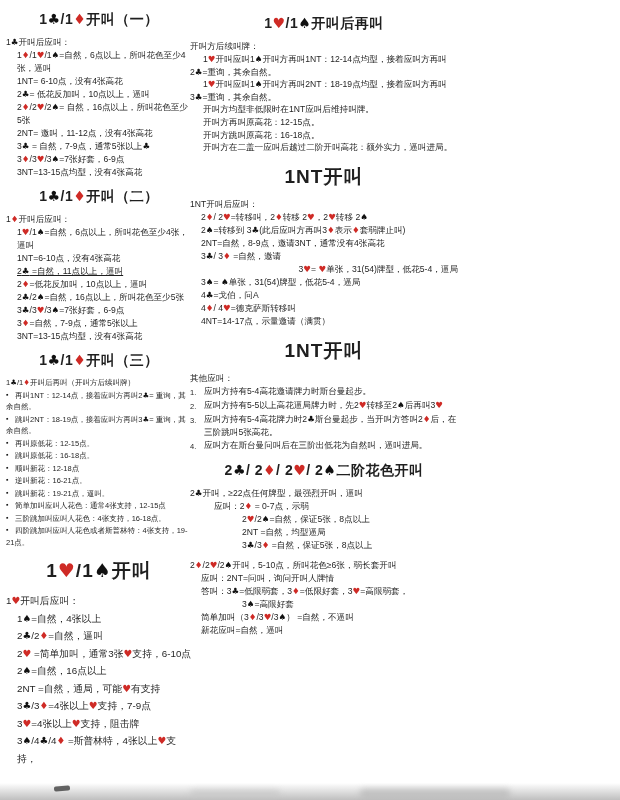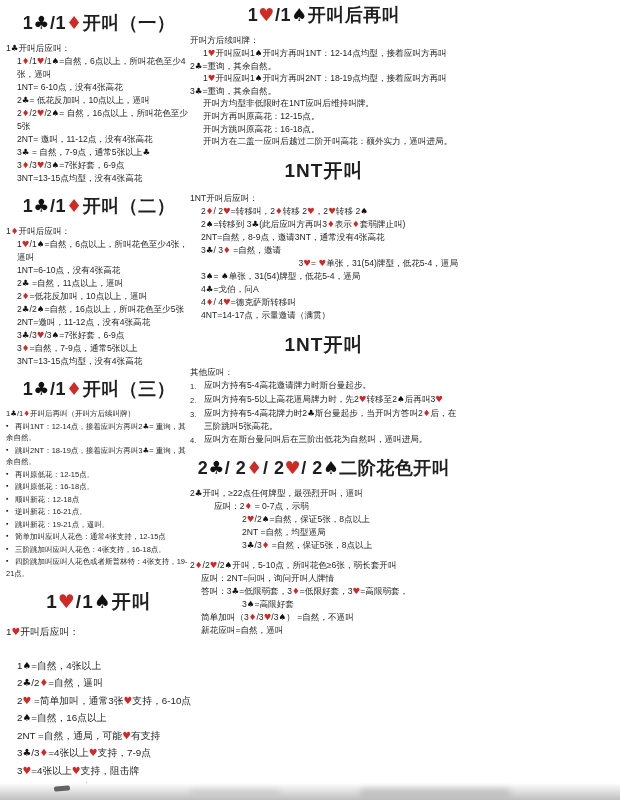--- a/index.html
+++ b/index.html
@@ -7,23 +7,23 @@
     width:620px;height:800px;position:relative;overflow:hidden;
     background:#ffffff;
     font-family:"Liberation Sans","DejaVu Sans",sans-serif;
     color:#1f1f1f;
   }
   #doc{position:absolute;inset:0;}
   .col{position:absolute;}
   .col-left{left:6px;top:2px;width:186px;}
   .col-right{left:190px;top:0;width:268px;}
   .sec{margin:0 0 2px 0;}
-  .h-md{font-size:18px;font-weight:bold;text-align:center;margin:9px 0 7px 0;letter-spacing:.5px;}
+  .h-md{font-size:14px;font-weight:bold;text-align:center;margin:9px 0 7px 0;letter-spacing:.5px;}
   .h-lg{font-size:19px;font-weight:bold;text-align:center;margin:10px 0 8px 0;letter-spacing:1px;}
-  .col-right .sec:first-child .h-md{margin-top:3px;}
+  .col-right .sec:first-child .h-md{margin-top:15px;}
   .ln{font-size:8.6px;line-height:13px;}
   .col-left .sec-s3 .ln{font-size:7.5px;line-height:11.5px;}
   .ln-lg{font-size:9.8px;line-height:17.5px;}
   .para{text-indent:13px;line-height:12.6px;}
   .bm{display:inline-block;width:9px;font-size:7px;vertical-align:1px;}
   .num-row{display:flex;}
   .nm{flex:0 0 14px;font-size:7.5px;padding-top:1px;}
   .num-row .txt{flex:1 1 auto;}
   .gap{height:7px;}
   .suit{font-family:"DejaVu Sans",sans-serif;}
@@ -54,24 +54,23 @@
         <div class="ln" style="padding-left: 11px;"><span class="txt">2NT= 邀叫，11-12点，没有4张高花</span></div>
         <div class="ln" style="padding-left: 11px;"><span class="txt">3<span class="suit bk">♣</span> = 自然，7-9点，通常5张以上<span class="suit bk">♣</span></span></div>
         <div class="ln" style="padding-left: 11px;"><span class="txt">3<span class="suit rd">♦</span>/3<span class="suit rd">♥</span>/3<span class="suit bk">♠</span>=7张好套，6-9点</span></div>
         <div class="ln" style="padding-left: 11px;"><span class="txt">3NT=13-15点均型，没有4张高花</span></div>
       </div>
       <div class="sec sec-s2">
         <div class="h-md">1<span class="suit bk">♣</span>/1<span class="suit rd">♦</span>开叫（二）</div>
         <div class="ln" style="padding-left: 0px;"><span class="txt">1<span class="suit rd">♦</span>开叫后应叫：</span></div>
         <div class="ln" style="padding-left: 11px;"><span class="txt">1<span class="suit rd">♥</span>/1<span class="suit bk">♠</span>=自然，6点以上，所叫花色至少4张，逼叫</span></div>
         <div class="ln" style="padding-left: 11px;"><span class="txt">1NT=6-10点，没有4张高花</span></div>
-        <div class="ln" style="padding-left: 11px;"><span class="txt">2<span class="suit bk">♣</span> =自然，11点以上，逼叫</span></div>
+        <div class="ln" style="padding-left: 11px; text-decoration: underline;"><span class="txt">2<span class="suit bk">♣</span> =自然，11点以上，逼叫</span></div>
         <div class="ln" style="padding-left: 11px;"><span class="txt">2<span class="suit rd">♦</span>=低花反加叫，10点以上，逼叫</span></div>
         <div class="ln" style="padding-left: 11px;"><span class="txt">2<span class="suit bk">♣</span>/2<span class="suit bk">♠</span>=自然，16点以上，所叫花色至少5张</span></div>
-        <div class="ln" style="padding-left: 11px;"><span class="txt">2NT=邀叫，11-12点，没有4张高花</span></div>
         <div class="ln" style="padding-left: 11px;"><span class="txt">3<span class="suit bk">♣</span>/3<span class="suit rd">♥</span>/3<span class="suit bk">♠</span>=7张好套，6-9点</span></div>
         <div class="ln" style="padding-left: 11px;"><span class="txt">3<span class="suit rd">♦</span>=自然，7-9点，通常5张以上</span></div>
         <div class="ln" style="padding-left: 11px;"><span class="txt">3NT=13-15点均型，没有4张高花</span></div>
       </div>
       <div class="sec sec-s3">
         <div class="h-md">1<span class="suit bk">♣</span>/1<span class="suit rd">♦</span>开叫（三）</div>
         <div class="ln" style="padding-left: 0px;"><span class="txt">1<span class="suit bk">♣</span>/1<span class="suit rd">♦</span>开叫后再叫（开叫方后续叫牌）</span></div>
         <div class="ln" style="padding-left: 0px;"><span class="bm">▪</span><span class="txt">再叫1NT：12-14点，接着应叫方再叫2<span class="suit bk">♣</span>= 重询，其余自然。</span></div>
         <div class="ln" style="padding-left: 0px;"><span class="bm">▪</span><span class="txt">跳叫2NT：18-19点，接着应叫方再叫3<span class="suit bk">♣</span>= 重询，其余自然。</span></div>
         <div class="ln" style="padding-left: 0px;"><span class="bm">▪</span><span class="txt">再叫原低花：12-15点。</span></div>
@@ -79,21 +78,21 @@
         <div class="ln" style="padding-left: 0px;"><span class="bm">▪</span><span class="txt">顺叫新花：12-18点</span></div>
         <div class="ln" style="padding-left: 0px;"><span class="bm">▪</span><span class="txt">逆叫新花：16-21点。</span></div>
         <div class="ln" style="padding-left: 0px;"><span class="bm">▪</span><span class="txt">跳叫新花：19-21点，逼叫。</span></div>
         <div class="ln" style="padding-left: 0px;"><span class="bm">▪</span><span class="txt">简单加叫应叫人花色：通常4张支持，12-15点</span></div>
         <div class="ln" style="padding-left: 0px;"><span class="bm">▪</span><span class="txt">三阶跳加叫应叫人花色：4张支持，16-18点。</span></div>
         <div class="ln" style="padding-left: 0px;"><span class="bm">▪</span><span class="txt">四阶跳加叫应叫人花色或者斯普林特：4张支持，19-21点。</span></div>
       </div>
       <div class="sec sec-s4">
         <div class="h-lg">1<span class="suit rd">♥</span>/1<span class="suit bk">♠</span>开叫</div>
         <div class="ln ln-lg" style="padding-left: 0px;"><span class="txt">1<span class="suit rd">♥</span>开叫后应叫：</span></div>
-        <div class="ln ln-lg" style="padding-left: 11px; margin-top: 16px;"><span class="txt">1<span class="suit bk">♠</span>=自然，4张以上</span></div>
+        <div class="ln ln-lg" style="padding-left: 11px;"><span class="txt">1<span class="suit bk">♠</span>=自然，4张以上</span></div>
         <div class="ln ln-lg" style="padding-left: 11px;"><span class="txt">2<span class="suit bk">♣</span>/2<span class="suit rd">♦</span>=自然，逼叫</span></div>
         <div class="ln ln-lg" style="padding-left: 11px;"><span class="txt">2<span class="suit rd">♥</span> =简单加叫，通常3张<span class="suit rd">♥</span>支持，6-10点</span></div>
         <div class="ln ln-lg" style="padding-left: 11px;"><span class="txt">2<span class="suit bk">♠</span>=自然，16点以上</span></div>
         <div class="ln ln-lg" style="padding-left: 11px;"><span class="txt">2NT =自然，通局，可能<span class="suit rd">♥</span>有支持</span></div>
         <div class="ln ln-lg" style="padding-left: 11px;"><span class="txt">3<span class="suit bk">♣</span>/3<span class="suit rd">♦</span>=4张以上<span class="suit rd">♥</span>支持，7-9点</span></div>
         <div class="ln ln-lg" style="padding-left: 11px;"><span class="txt">3<span class="suit rd">♥</span>=4张以上<span class="suit rd">♥</span>支持，阻击牌</span></div>
         <div class="ln ln-lg" style="padding-left: 11px;"><span class="txt">3<span class="suit bk">♠</span>/4<span class="suit bk">♣</span>/4<span class="suit rd">♦</span> =斯普林特，4张以上<span class="suit rd">♥</span>支持，</span></div>
         <div class="ln ln-lg" style="padding-left: 52px;"></div>
       </div>
     </div>

